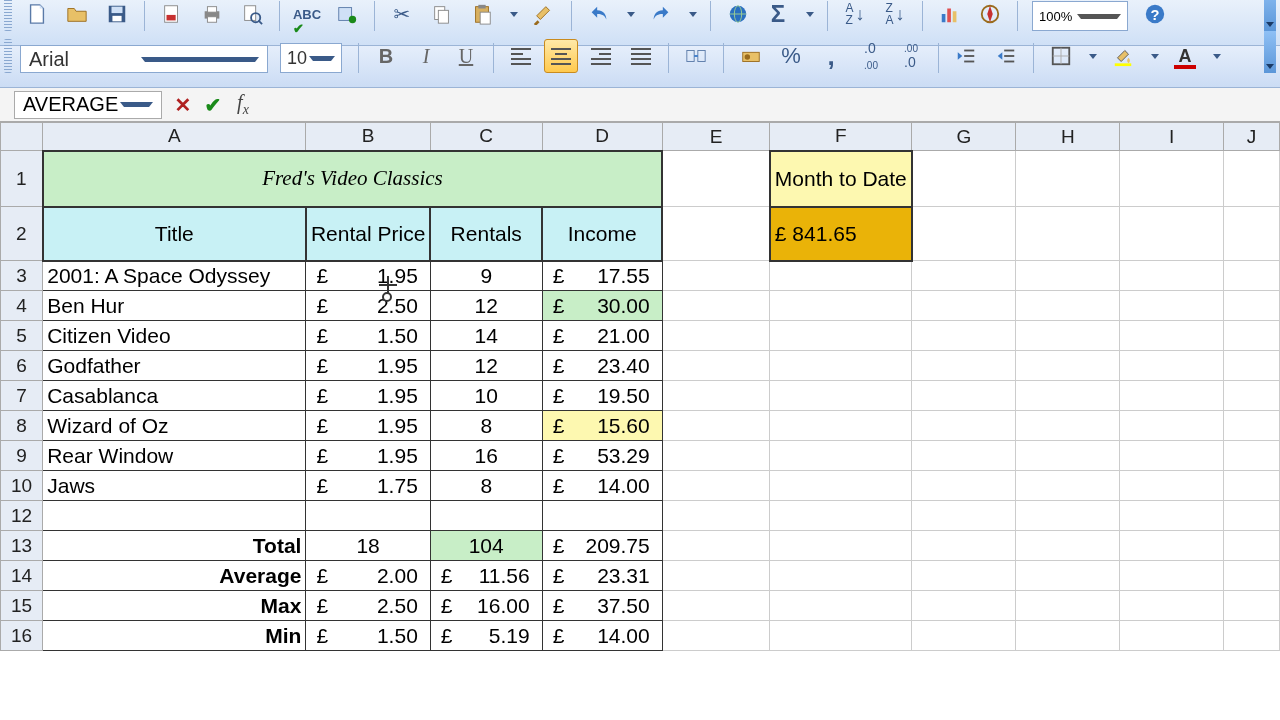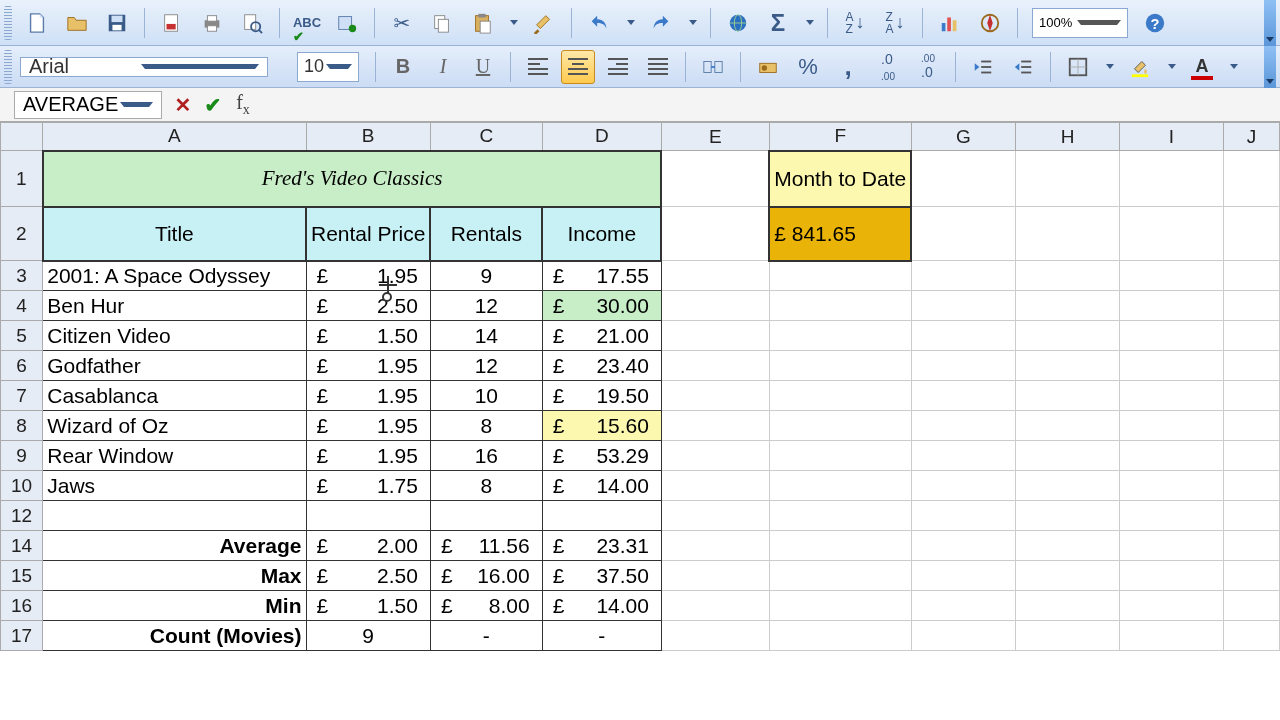--- a/index.html
+++ b/index.html
@@ -1,53 +1,53 @@
 <!DOCTYPE html>
 <html><head>
 <meta charset="utf-8">
 <style>
   * { box-sizing: border-box; margin: 0; padding: 0; }
   body { font-family: Arial, sans-serif; font-size: 13px; background: #fff; overflow: hidden; width: 1280px; height: 720px; }
 
   
-  .toolbar { display: flex; align-items: center; height: 46px; background: linear-gradient(#e9f1fb, #cfe0f6); border-bottom: 1px solid #9bb4d6; padding: 0 4px; gap: 6px; }
+  .toolbar { display: flex; align-items: flex-end; height: 46px; background: linear-gradient(#e9f1fb, #cfe0f6); border-bottom: 1px solid #9bb4d6; padding: 14px 4px; gap: 6px; }
   .toolbar.second { height: 42px; background: linear-gradient(#e5eefb, #cbdcf4); }
   .tb-handle { width: 8px; height: 34px; background: repeating-linear-gradient(#8aa8d0 0 1px, transparent 1px 3px); border-radius: 2px; margin-right: 2px; }
   .tb-btn { width: 34px; height: 34px; display: flex; align-items: center; justify-content: center; border: 1px solid transparent; border-radius: 3px; color: #3a5a88; font-size: 18px; cursor: pointer; position: relative; }
   .tb-sep { width: 1px; height: 30px; background: #9bb4d6; margin: 0 4px; }
   .dd-arrow { width: 0; height: 0; border-left: 4px solid transparent; border-right: 4px solid transparent; border-top: 5px solid #3a5a88; display: inline-block; margin-left: 2px; }
   .tb-btn.small-dd { width: 16px; }
   .zoom-combo { width: 96px; height: 30px; border: 1px solid #8aa8d0; background: #fff; display: flex; align-items: center; padding: 0 6px; margin: 0 4px; }
   .zoom-combo span { flex: 1; }
   .zoom-combo .dd-arrow { border-top-color: #555; }
   .end-cap { width: 12px; height: 46px; background: linear-gradient(#8fc0f5,#5b96d8); margin-left: auto; display: flex; align-items: flex-end; justify-content: center; padding-bottom: 4px; }
   .end-cap .tri { width:0;height:0;border-left:4px solid transparent;border-right:4px solid transparent;border-top:5px solid #1a3a66; }
 
-  .font-combo { width: 248px; height: 20px; border: 1px solid #8aa8d0; background: #fff; display: flex; align-items: center; padding: 0 8px; margin-right: 23px; }
+  .font-combo { width: 248px; height: 28px; border: 1px solid #8aa8d0; background: #fff; display: flex; align-items: center; padding: 0 8px; margin-right: 6px; }
   .font-combo span { flex: 1; font-size: 20px; color: #333; }
   .size-combo { width: 62px; height: 30px; border: 1px solid #8aa8d0; background: #fff; display: flex; align-items: center; padding: 0 6px; margin-right: 6px; }
   .size-combo span { flex: 1; font-size: 18px; color: #333; }
   .bold-i { font-weight: bold; font-size: 20px; color:#666; }
   .italic-i { font-style: italic; font-size: 20px; font-family: 'Times New Roman'; color:#666;}
   .under-i { text-decoration: underline; font-size: 20px; font-family: 'Times New Roman'; color:#666;}
   .align-box { display:flex; flex-direction:column; gap:3px; width:20px;}
   .align-box div { height:2px; background:#555;}
   .align-left div:nth-child(2){width:60%;}
   .align-center div:nth-child(2){width:60%; margin:0 auto;}
   .align-right div:nth-child(2){width:60%; margin-left:auto;}
   .active-btn { border: 1px solid #c98b1e !important; background: linear-gradient(#ffe9a8,#ffc94d) !important; }
 
   
   .formula-bar { display: flex; align-items: center; height: 34px; background: #f4f4f4; border-bottom: 1px solid #aaa; }
   .name-box { width: 148px; height: 28px; border: 1px solid #aaa; background: #fff; display: flex; align-items: center; padding: 0 8px; margin: 0 6px 0 14px; font-size: 20px; }
   .name-box span { flex: 1; }
   .fb-btn { width: 30px; height: 28px; display:flex; align-items:center; justify-content:center; font-size:20px; cursor:pointer;}
   .cancel-x { color: #b02020; font-weight: bold; }
   .accept-chk { color: #1a8a1a; font-weight: bold; }
-  .fx { font-family: 'Times New Roman'; color:#444; font-size:20px;}
+  .fx { font-style: italic; font-family: 'Times New Roman'; color:#444; font-size:20px;}
   .formula-input { flex: 1; height: 28px; border: none; font-size: 22px; padding: 0 4px; outline: none; background: transparent; }
 
   
   .grid-wrap { position: relative; }
   table.grid { border-collapse: collapse; table-layout: fixed; }
   .corner { width: 44px; height: 28px; background: #e6ecf5; border: 1px solid #aaa; }
   th.colh { height: 28px; background: #e6ecf5; border: 1px solid #aaa; font-weight: normal; font-size: 19px; color: #222; }
   th.rowh { width: 44px; background: #e6ecf5; border: 1px solid #aaa; font-weight: normal; font-size: 19px; color: #222; text-align: center; }
   td.cell { border: 1px solid #ccc; height: 30px; font-size: 21px; padding: 0 4px; vertical-align: middle; white-space: nowrap; overflow: hidden; }
 
@@ -623,20 +623,38 @@
           <td class="cell"></td>
           <td class="cell"></td>
           <td class="cell"></td>
           <td class="cell"></td>
           <td class="cell"></td>
   </tr>
 
   </tbody>
       <tbody id="stat-rows">
         <tr>
+          <th class="rowh">13</th>
+          <td class="cell data-bord stat-label">Total</td>
+          <td class="cell data-bord num-c">18</td>
+          <td class="cell data-bord num-c hl-green">104</td>
+          <td class="cell data-bord">
+            <div class="cur">
+              <span>£</span>
+              <span>209.75</span>
+            </div>
+          </td>
+          <td class="cell"></td>
+          <td class="cell"></td>
+          <td class="cell"></td>
+          <td class="cell"></td>
+          <td class="cell"></td>
+          <td class="cell"></td>
+        </tr>
+        <tr>
           <th class="rowh">14</th>
           <td class="cell data-bord stat-label">Average</td>
           <td class="cell data-bord">
             <div class="cur">
               <span>£</span>
               <span>2.00</span>
             </div>
           </td>
           <td class="cell data-bord">
             <div class="cur">
@@ -690,42 +708,29 @@
           <td class="cell data-bord stat-label">Min</td>
           <td class="cell data-bord">
             <div class="cur">
               <span>£</span>
               <span>1.50</span>
             </div>
           </td>
           <td class="cell data-bord">
             <div class="cur">
               <span>£</span>
-              <span>8.00</span>
+              <span>5.19</span>
             </div>
           </td>
           <td class="cell data-bord">
             <div class="cur">
               <span>£</span>
               <span>14.00</span>
             </div>
           </td>
-          <td class="cell"></td>
-          <td class="cell"></td>
-          <td class="cell"></td>
-          <td class="cell"></td>
-          <td class="cell"></td>
-          <td class="cell"></td>
-        </tr>
-        <tr>
-          <th class="rowh">17</th>
-          <td class="cell data-bord stat-label">Count (Movies)</td>
-          <td class="cell data-bord num-c">9</td>
-          <td class="cell data-bord num-c">-</td>
-          <td class="cell data-bord num-c">-</td>
           <td class="cell"></td>
           <td class="cell"></td>
           <td class="cell"></td>
           <td class="cell"></td>
           <td class="cell"></td>
           <td class="cell"></td>
         </tr>
       </tbody>
 </table>
 <div class="cursor-ico">

